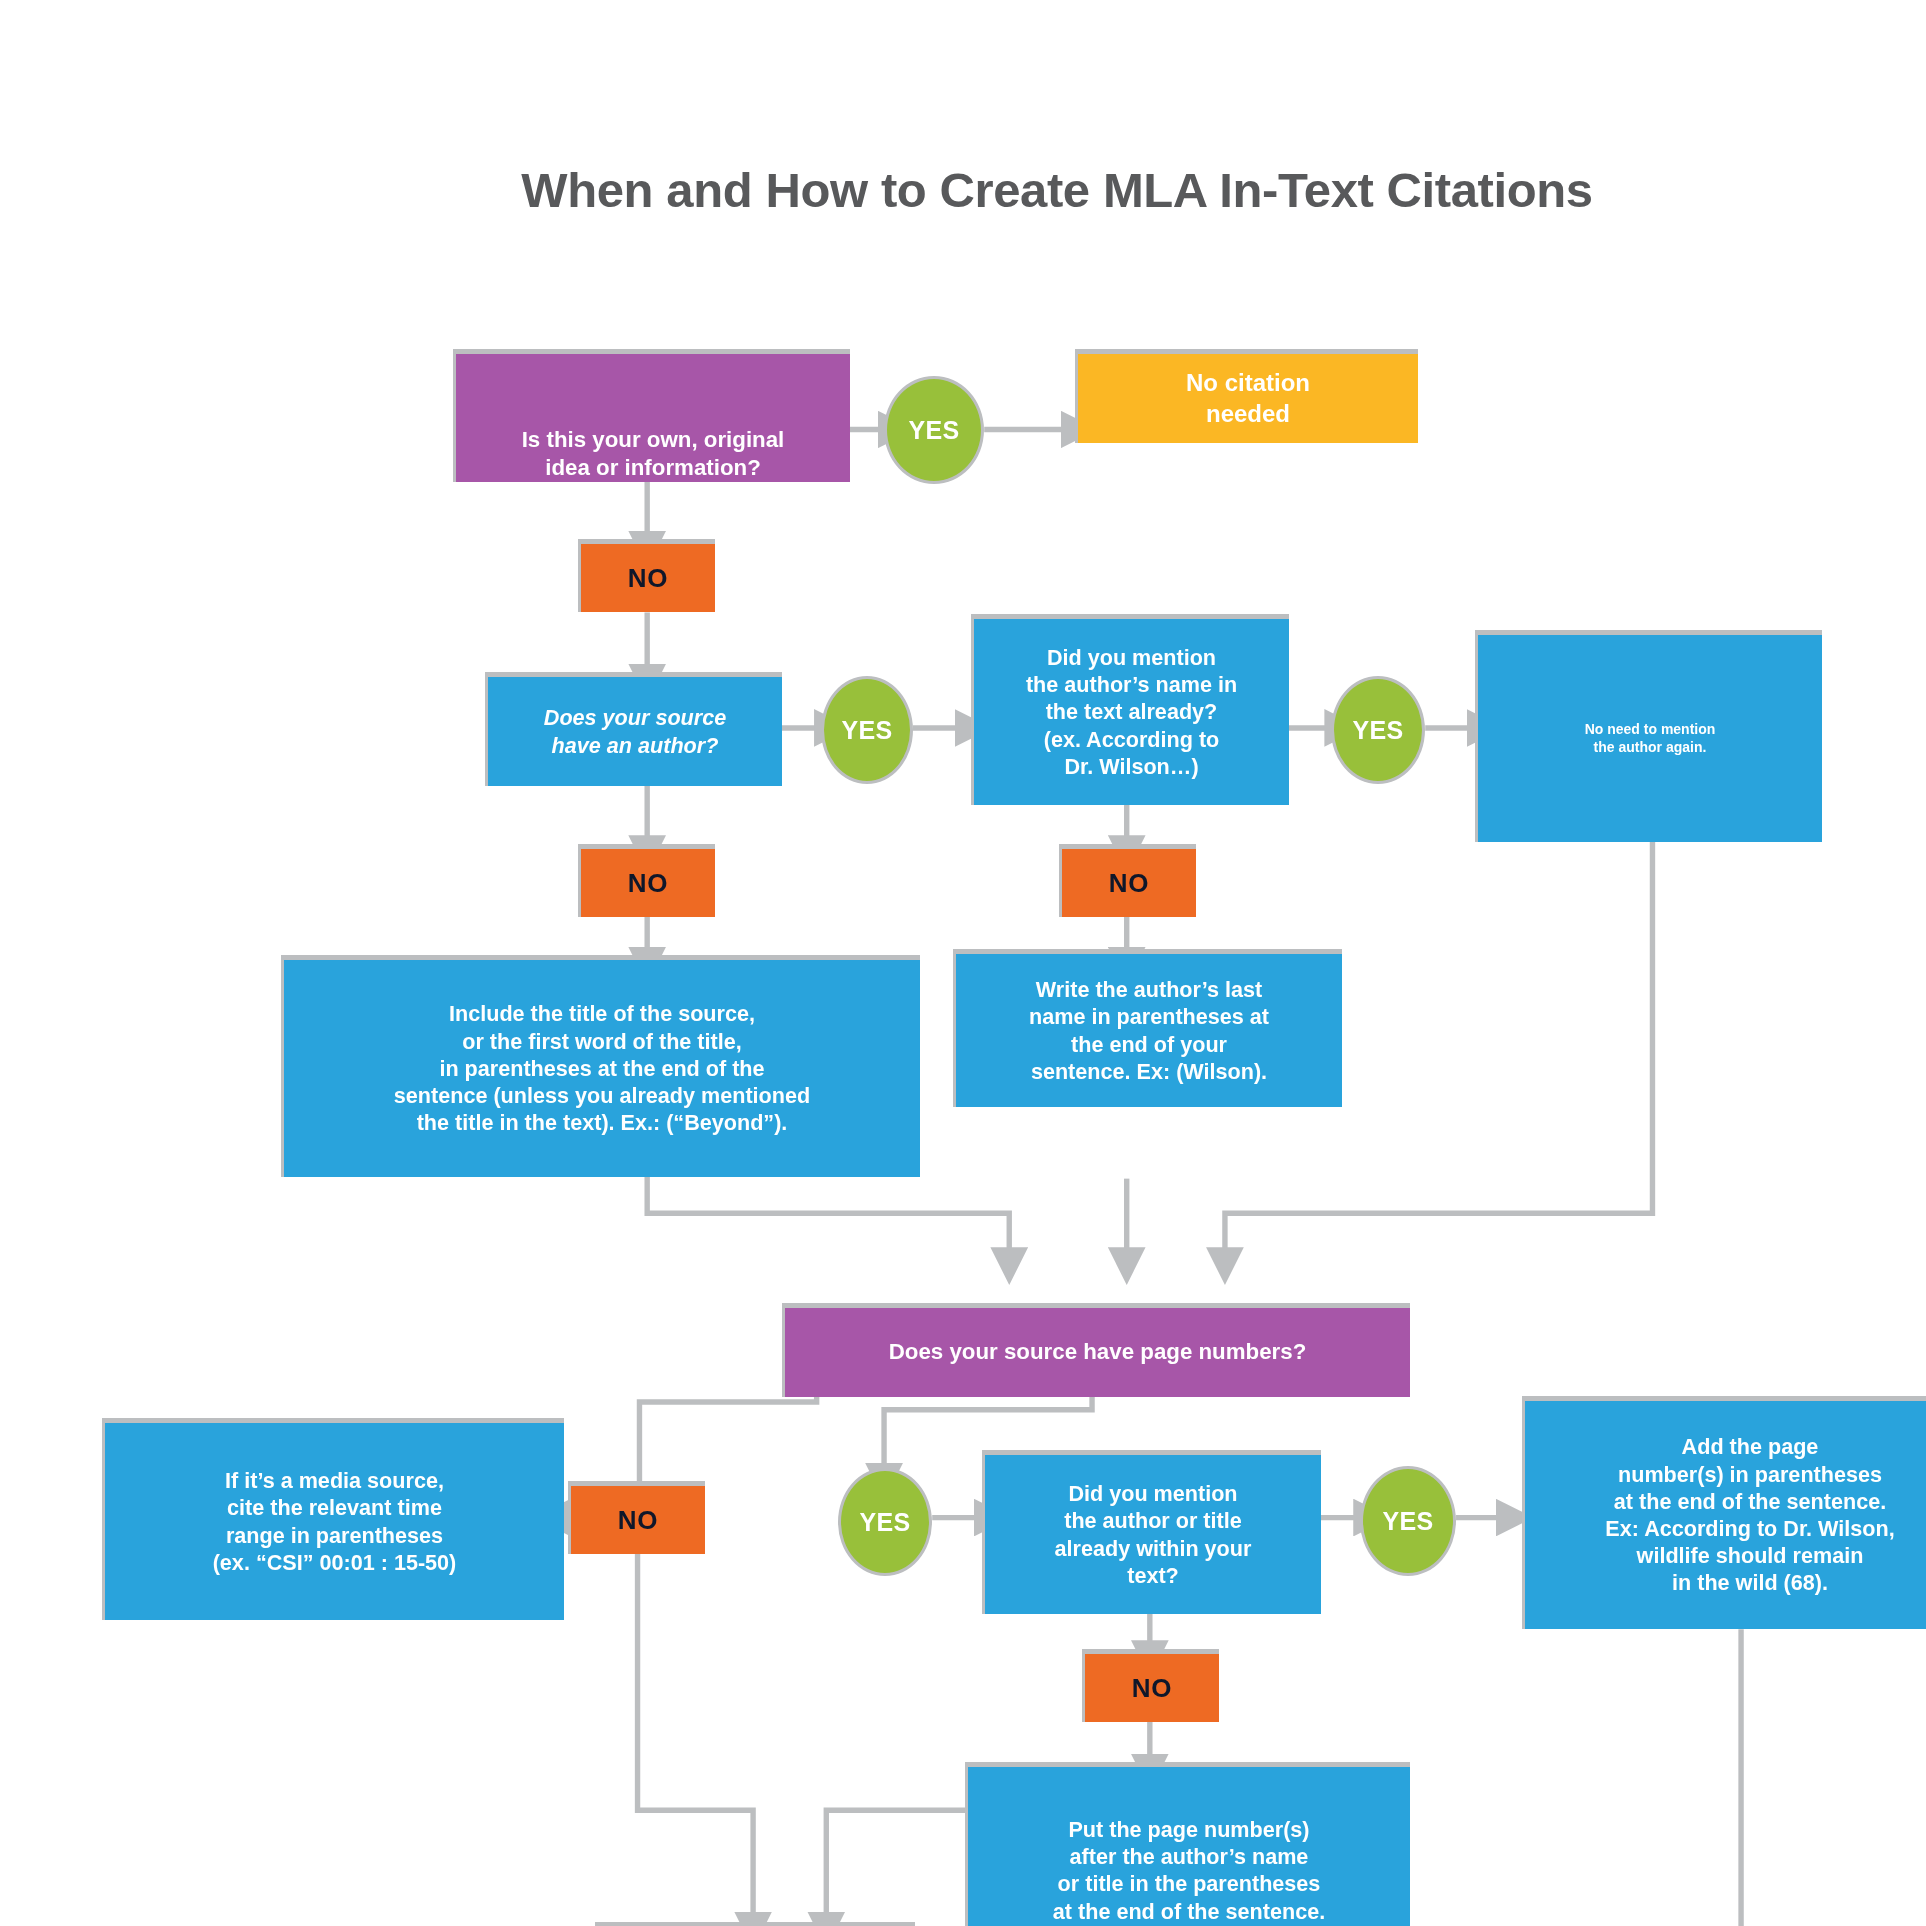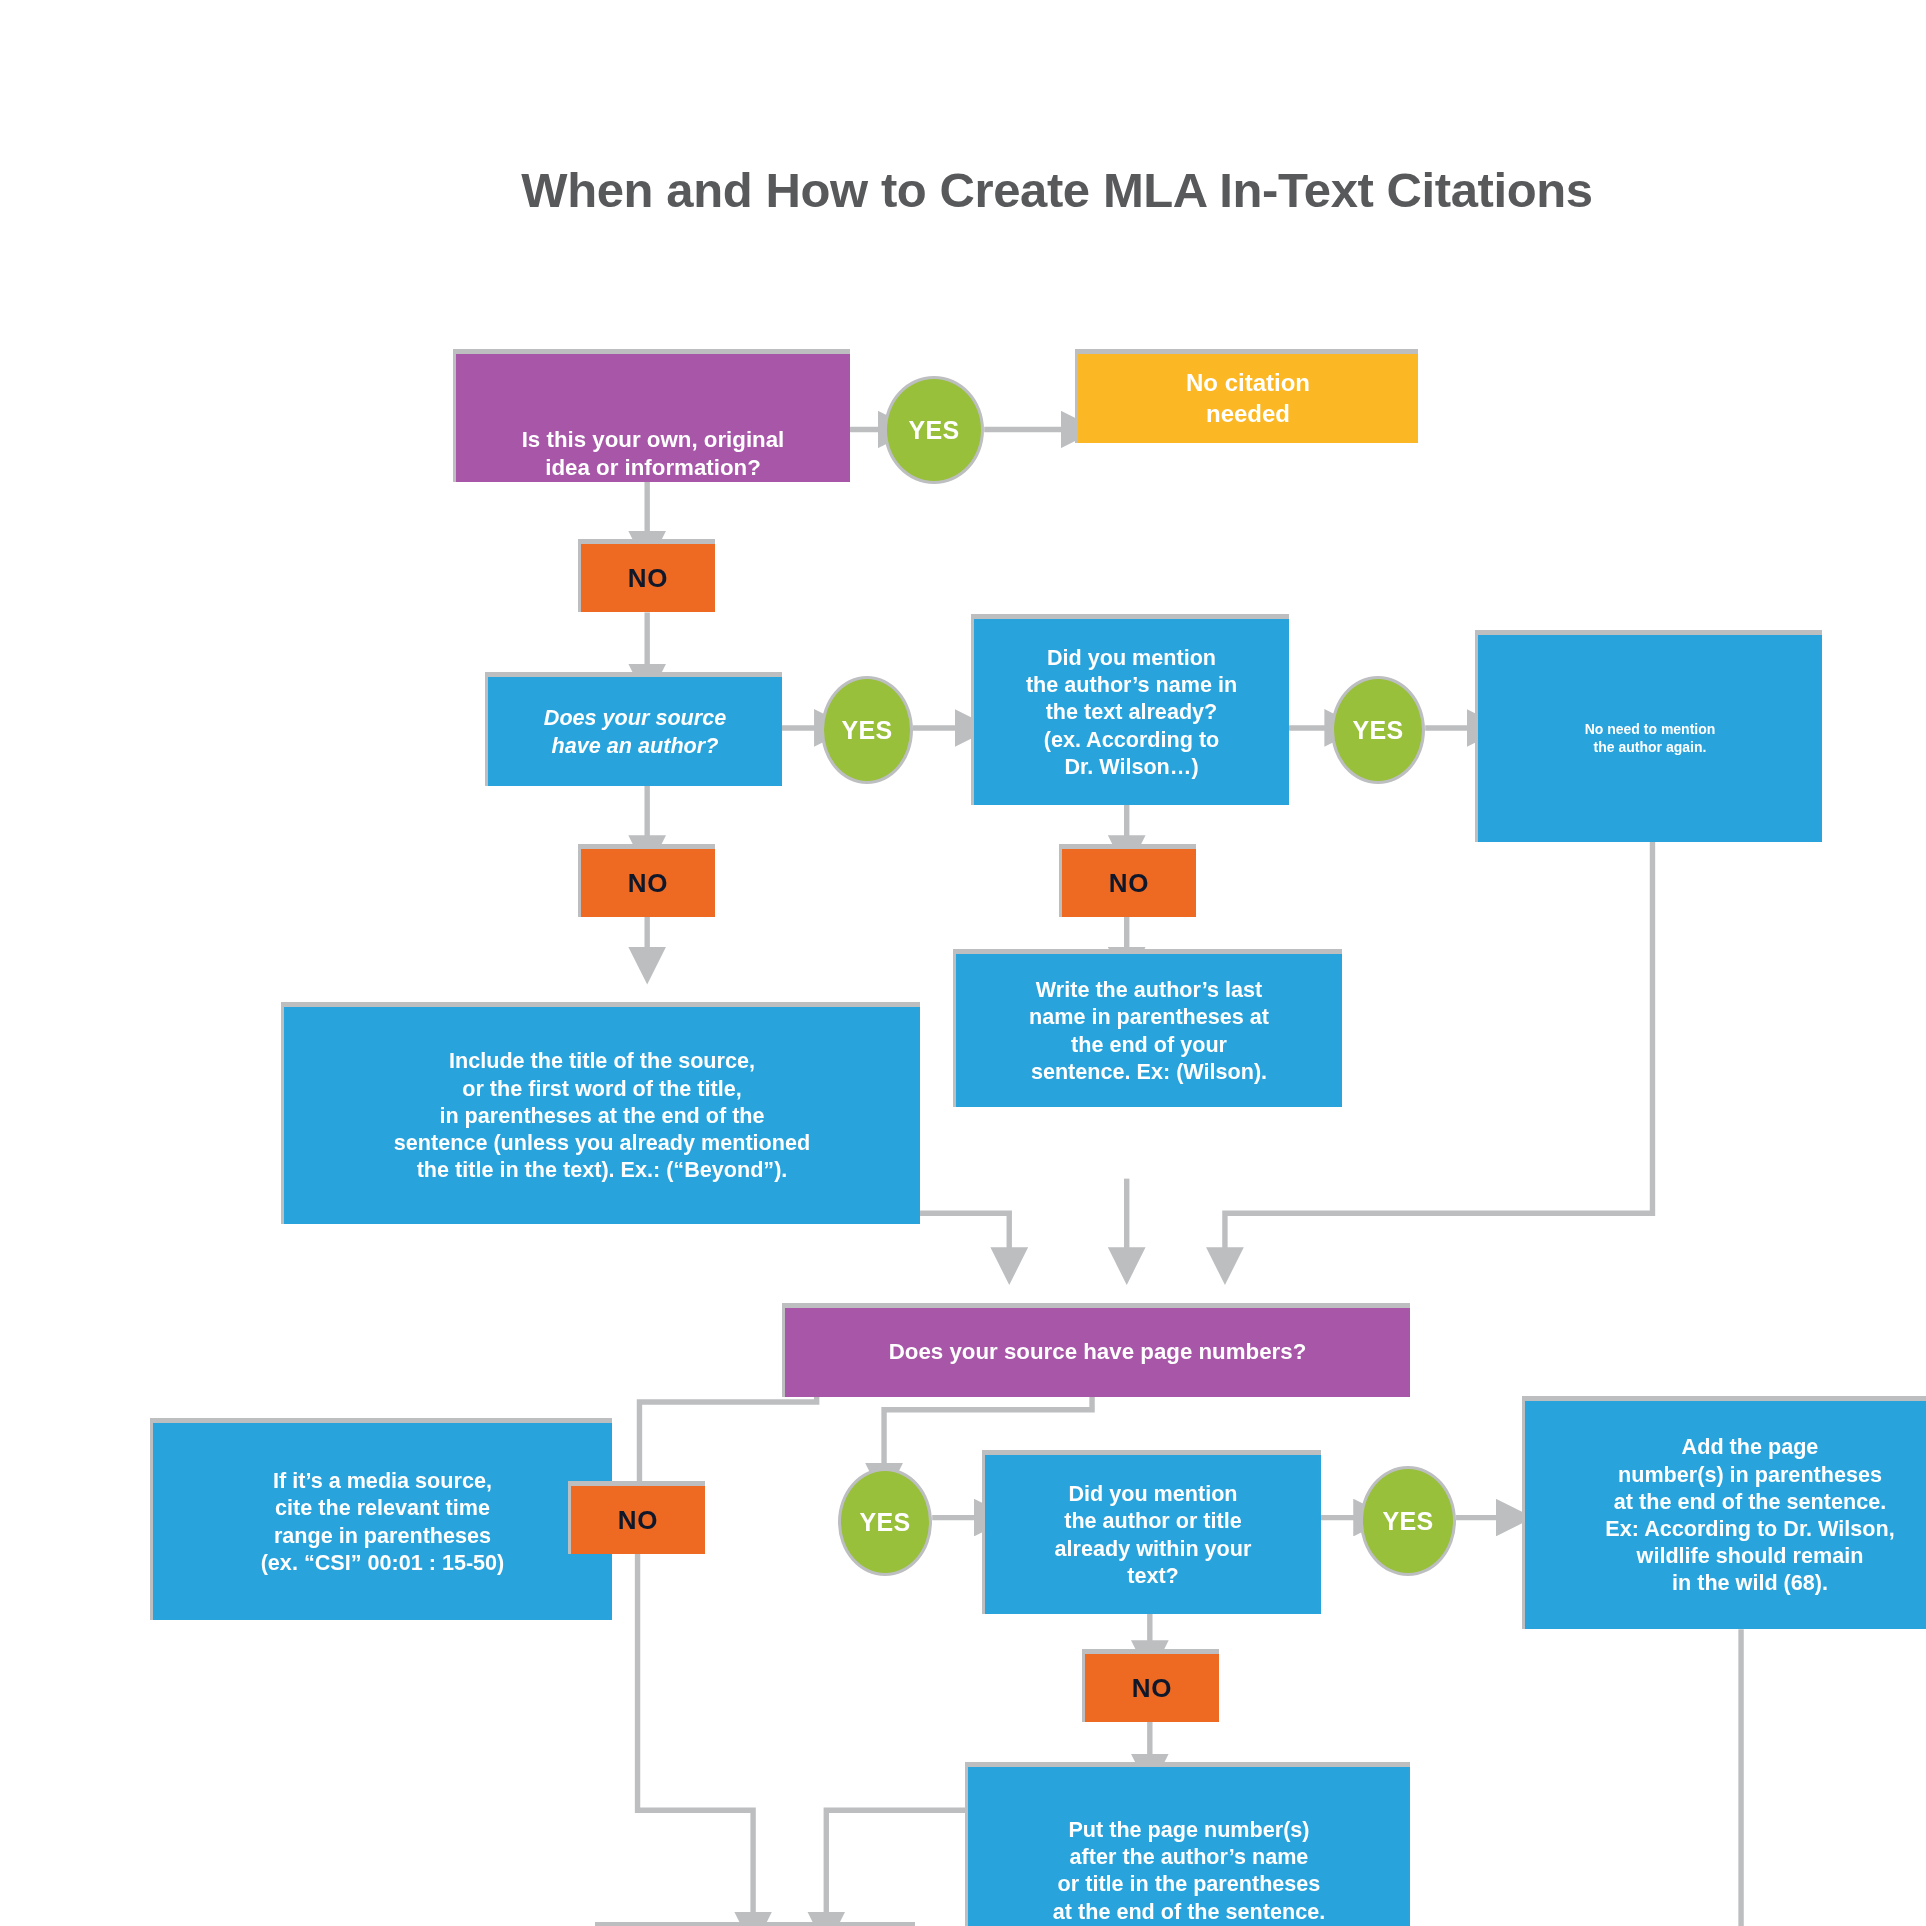--- a/index.html
+++ b/index.html
@@ -188,40 +188,40 @@
 </div>
 
 <div class="badge" style="left:578px; top:844px; width:137px; height:73px;">
   <span>NO</span>
 </div>
 
 <div class="badge" style="left:1059px; top:844px; width:137px; height:73px;">
   <span>NO</span>
 </div>
 
-<div class="node blue" style="left:281px; top:955px; width:639px; height:222px; font-size:21.6px;margin-top:47px;">
+<div class="node blue" style="left:281px; top:955px; width:639px; height:222px; font-size:21.6px;">
   <span class="txt">Include the title of the source,
 or the first word of the title,
 in parentheses at the end of the
 sentence (unless you already mentioned
 the title in the text). Ex.: (“Beyond”).</span>
 </div>
 
 <div class="node blue" style="left:953px; top:949px; width:389px; height:158px; font-size:21.6px;">
   <span class="txt">Write the author’s last
 name in parentheses at
 the end of your
 sentence. Ex: (Wilson).</span>
 </div>
 
 <div class="node purple" style="left:782px; top:1271px; width:628px; height:94px; font-size:22.3px;margin-top:32px;">
   <span class="txt">Does your source have page numbers?</span>
 </div>
 
-<div class="node blue" style="left:102px; top:1418px; width:462px; height:202px; font-size:21.6px;margin-left:48px;">
+<div class="node blue" style="left:102px; top:1418px; width:462px; height:202px; font-size:21.6px;">
   <span class="txt">If it’s a media source,
 cite the relevant time
 range in parentheses
 (ex. “CSI” 00:01 : 15-50)</span>
 </div>
 
 <div class="badge" style="left:568px; top:1481px; width:137px; height:73px;">
   <span>NO</span>
 </div>
 

